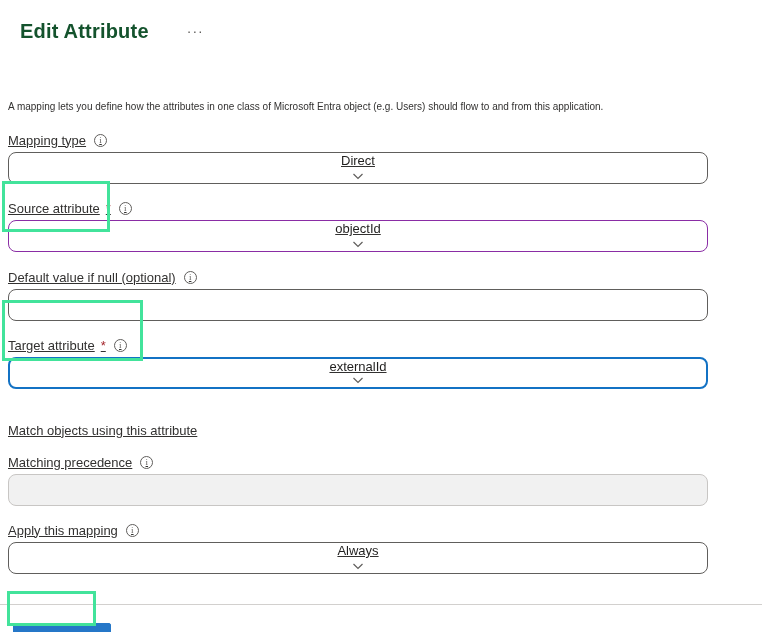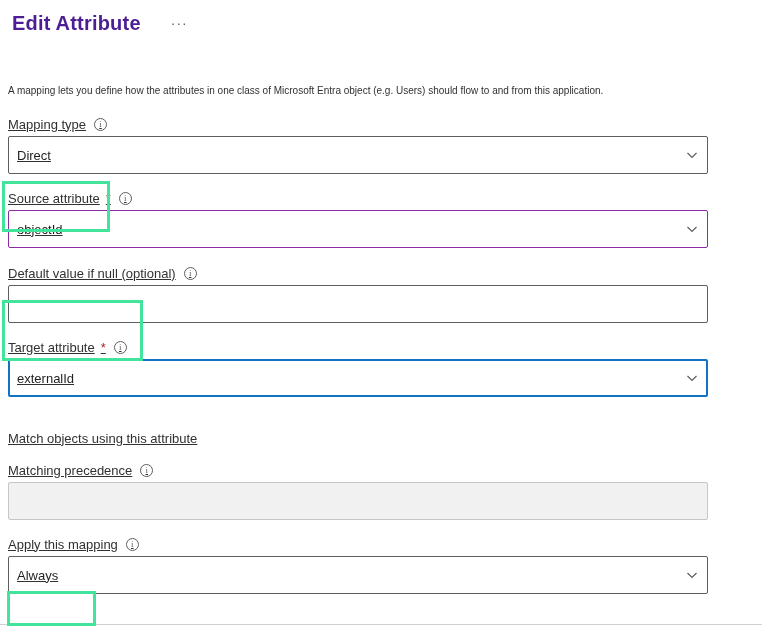--- a/index.html
+++ b/index.html
@@ -10,25 +10,25 @@
     position: relative;
     width: 762px;
     min-height: 632px;
     background: #ffffff;
     padding: 5px 0 0 8px;
     overflow: hidden;
   }
 
   .header { display: flex; align-items: center; gap: 22px; }
   .page-title {
-    margin: 4px;
+    margin: 12px;
     font-size: 20px;
     line-height: 28px;
     font-weight: 700;
-    color: #4c1d95;
+    color: #14532d;
     letter-spacing: 0.2px;
   }
   .more-btn {
     border: none;
     background: transparent;
     color: #605e5c;
     font-size: 14px;
     letter-spacing: 1px;
     padding: 2px 4px;
     cursor: pointer;
@@ -71,30 +71,31 @@
     color: #605e5c;
     font-size: 9px;
     font-style: normal;
     line-height: 1;
     margin-left: 2px;
     font-family: "Liberation Serif", serif;
   }
 
   .control {
     width: 700px;
-    height: 38px;
+    height: 32px;
     border: 1px solid #605e5c;
-    border-radius: 2px;
+    border-radius: 8px;
     background: #ffffff;
     display: flex;
     align-items: center;
     padding: 0 8px;
     font-size: 13px;
     color: #201f1e;
     cursor: pointer;
+    flex-direction: column;
   }
   .control .value { flex: 1; white-space: nowrap; overflow: hidden; }
   .control .chev { display: flex; align-items: center; }
 
   .control.focus-purple { border-color: #8a2da5; }
   .control.focus-blue { border: 2px solid #1372c4; padding: 0 7px; }
   .control.text-input { cursor: text; }
   .control.disabled {
     background: #f1f1f1;
     border-color: #c8c6c4;

